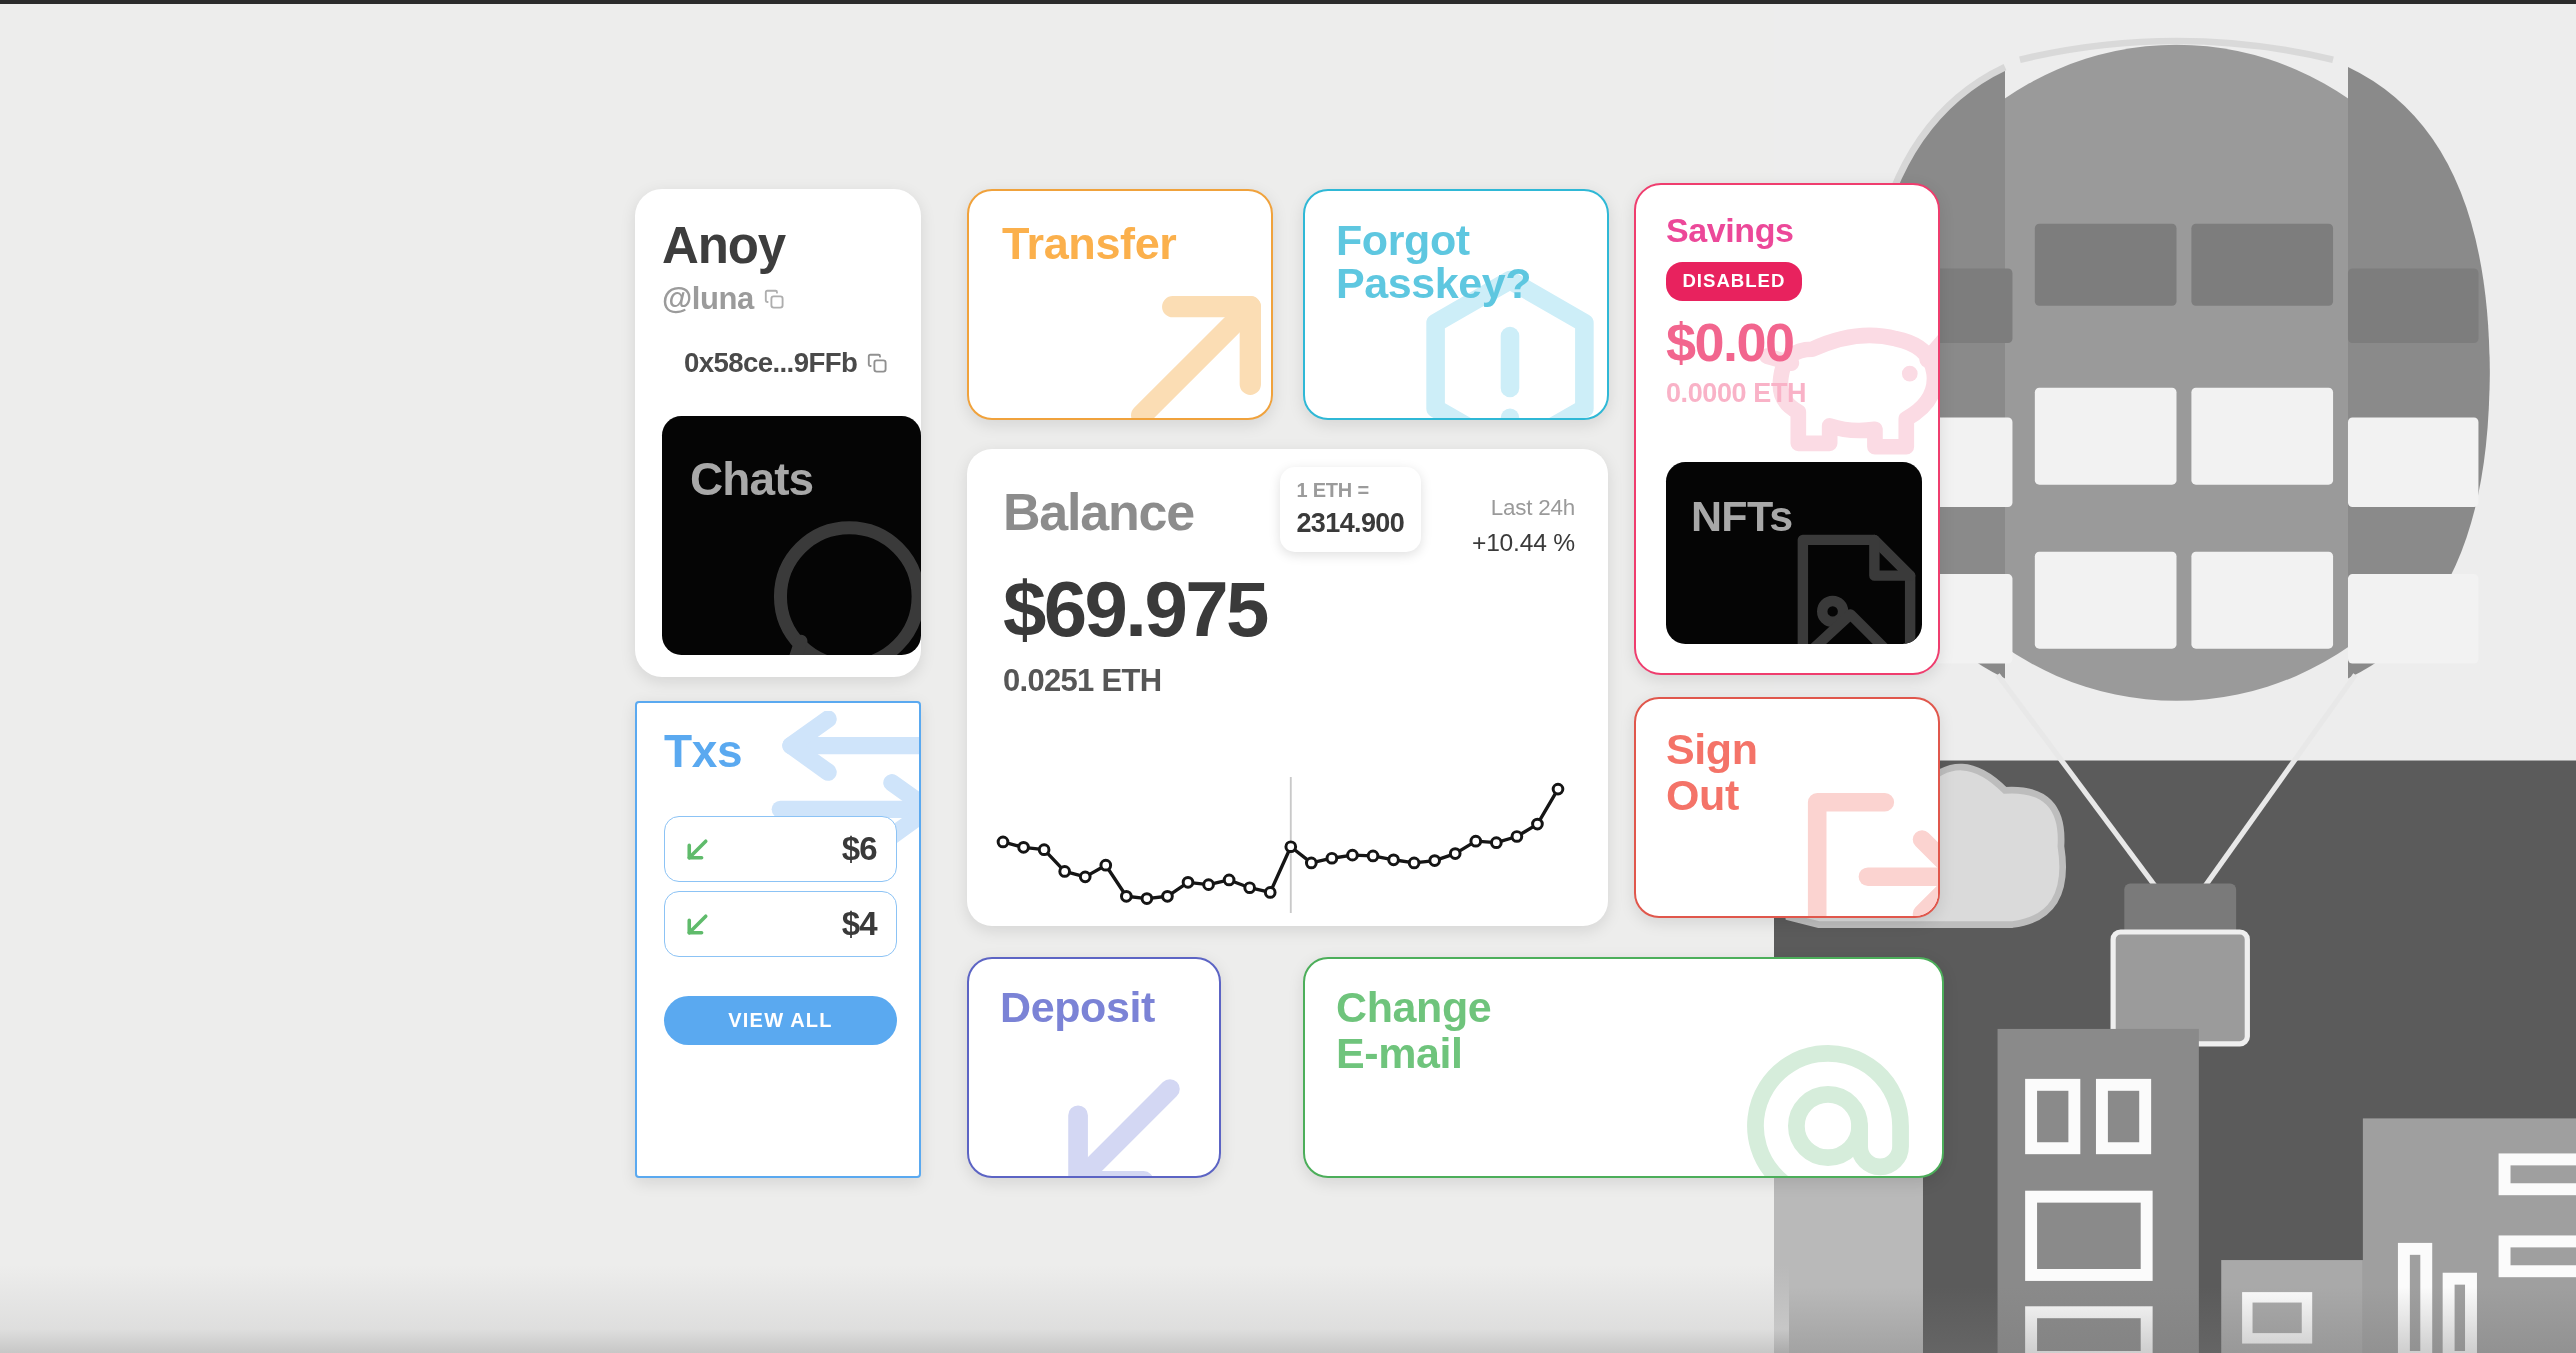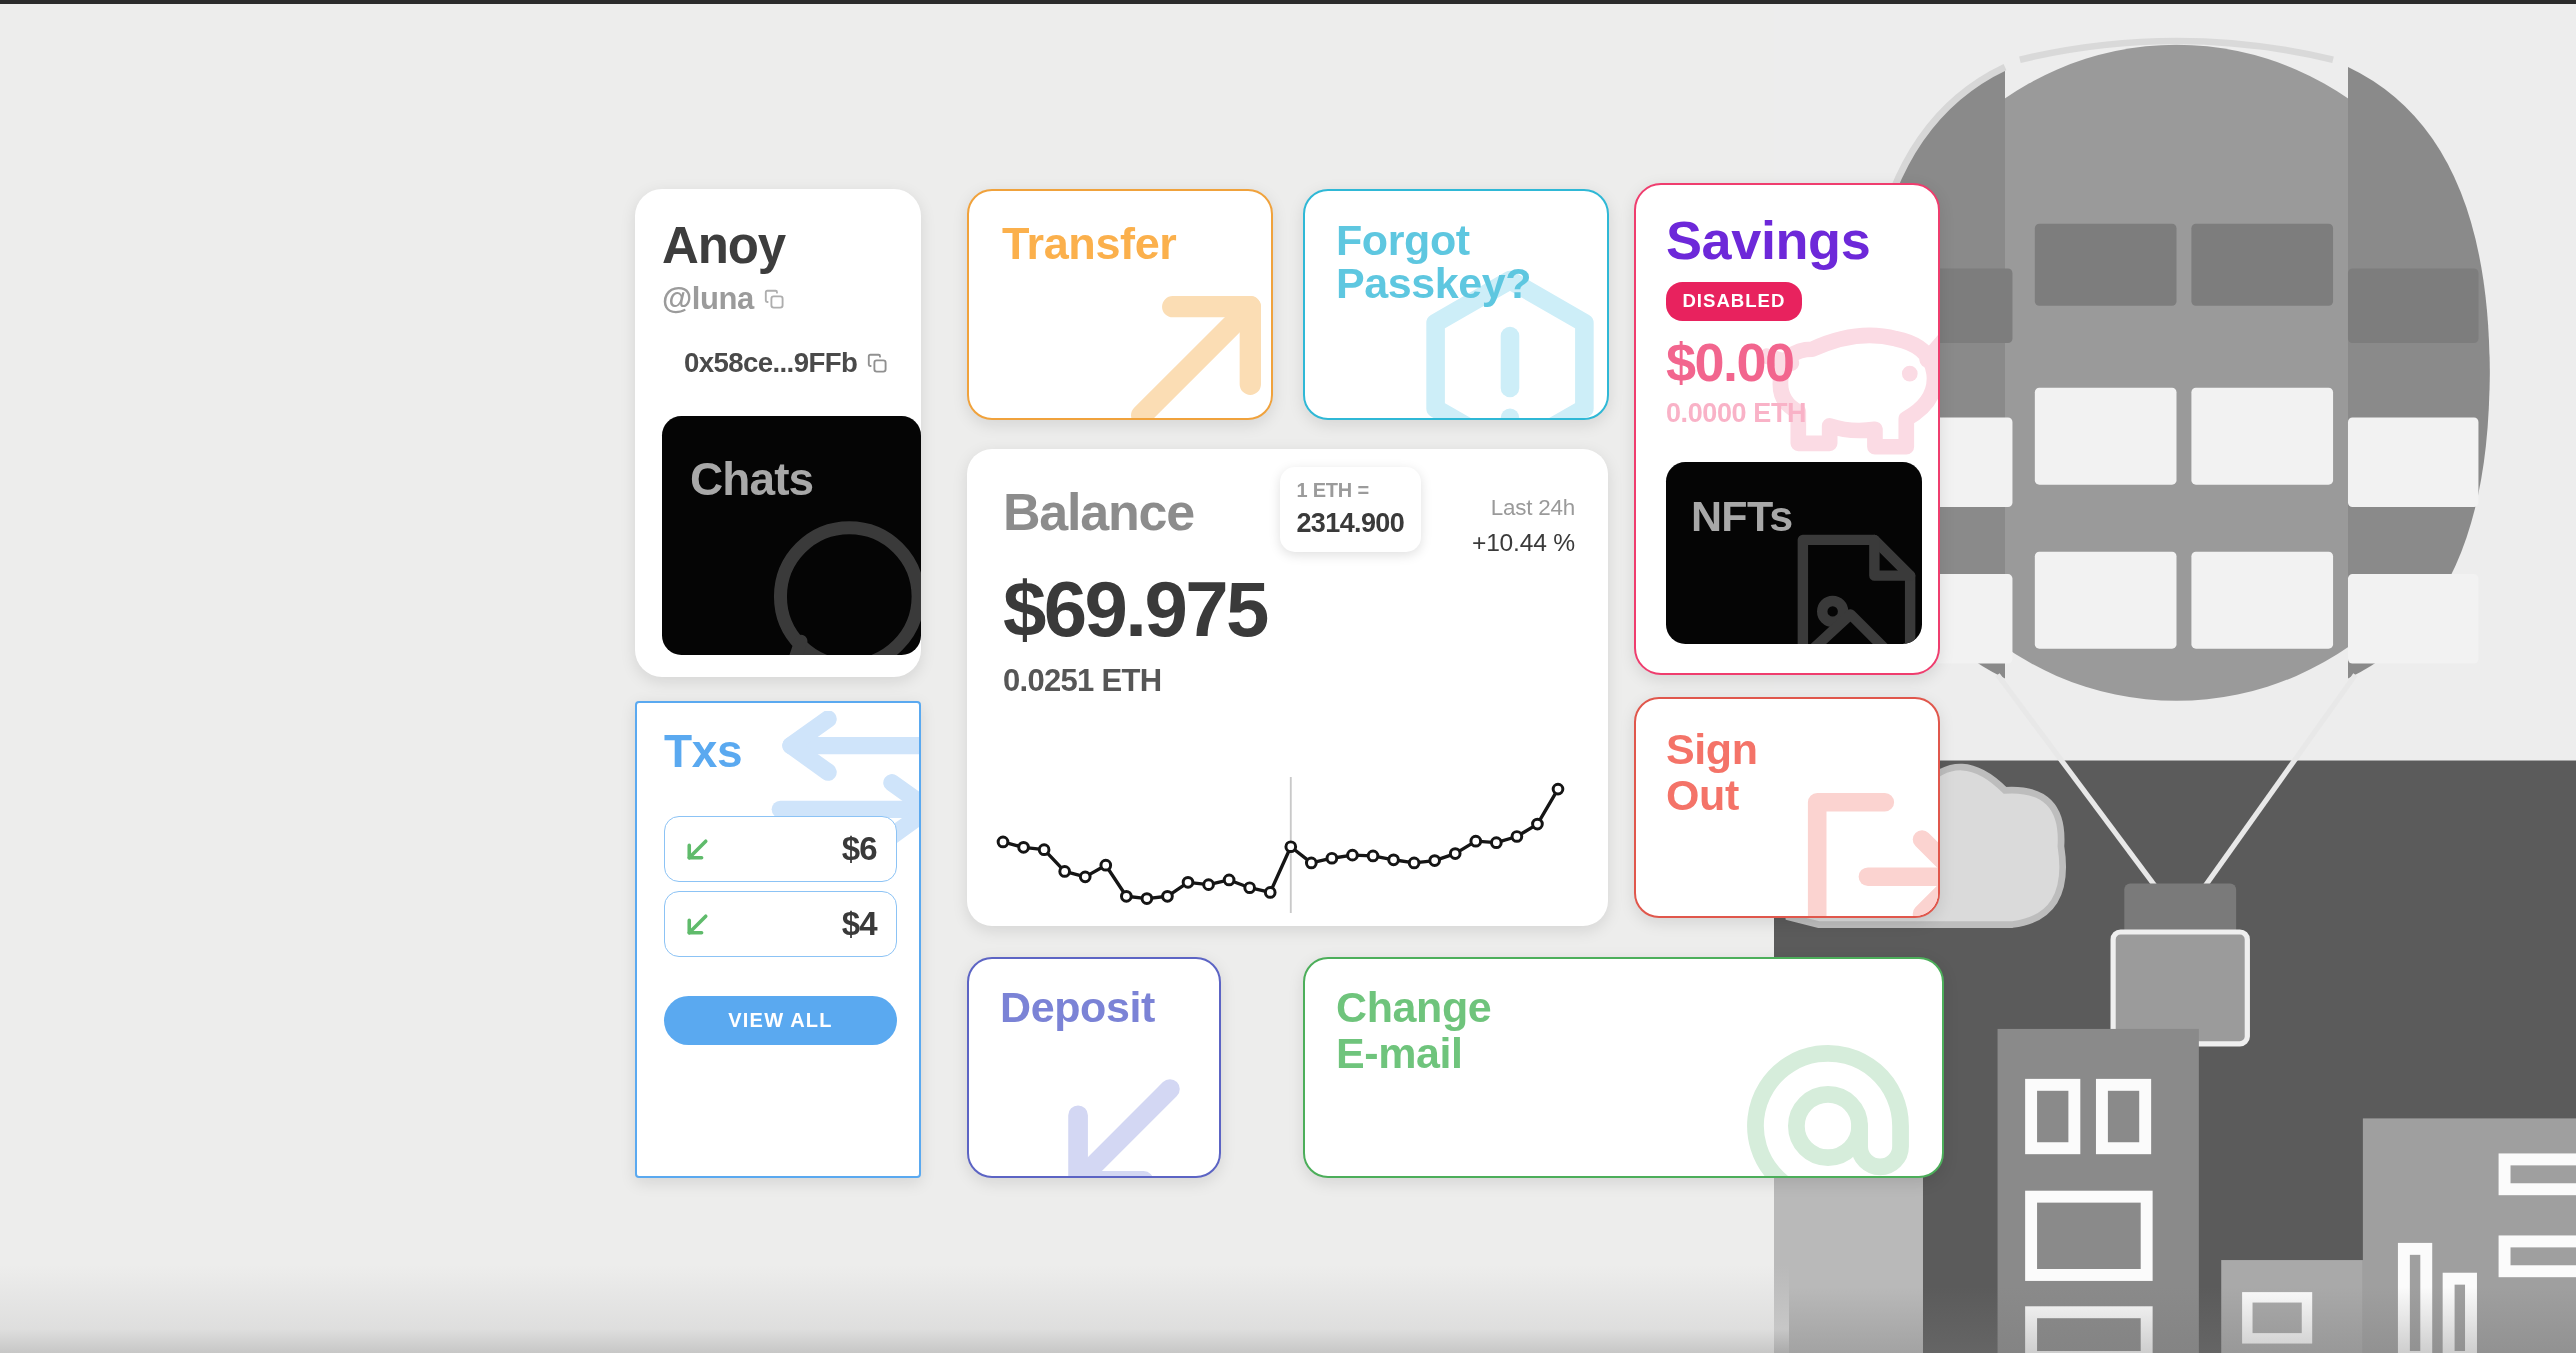--- a/index.html
+++ b/index.html
@@ -161,21 +161,21 @@
   #passkey-card .wm { right: 4.5px; bottom: -60px; width: 186px; height: 209px; }
 
   
   #savings-card {
     left: 1634px; top: 183px;
     width: 306px; height: 492px;
     border: 2.2px solid #ef3d6e;
     border-radius: 27px;
   }
   #savings-card .content { padding: 28px 0 0 30px; }
-  #savings-card .card-title { font-size: 54px; color: #6d28d9; }
+  #savings-card .card-title { font-size: 34px; color: #ec4899; }
   .badge-disabled {
     display: inline-block;
     margin-top: 15px;
     padding: 8.2px 16.4px 9px 16.4px;
     background: #e8225e;
     color: #ffffff;
     font-size: 18.6px; font-weight: 700;
     letter-spacing: 1px;
     border-radius: 16.4px;
   }

